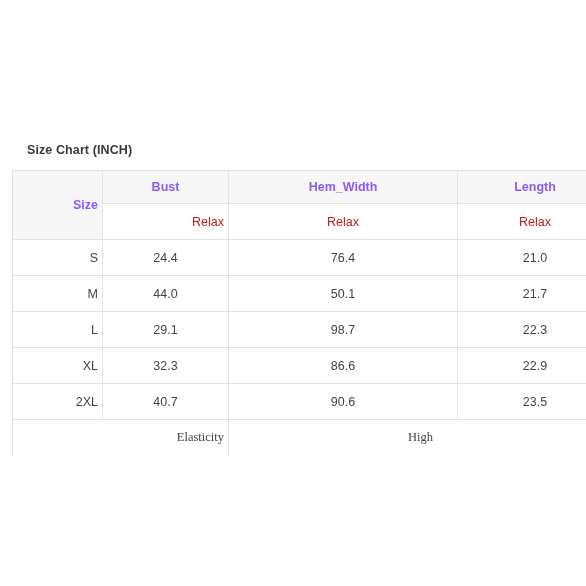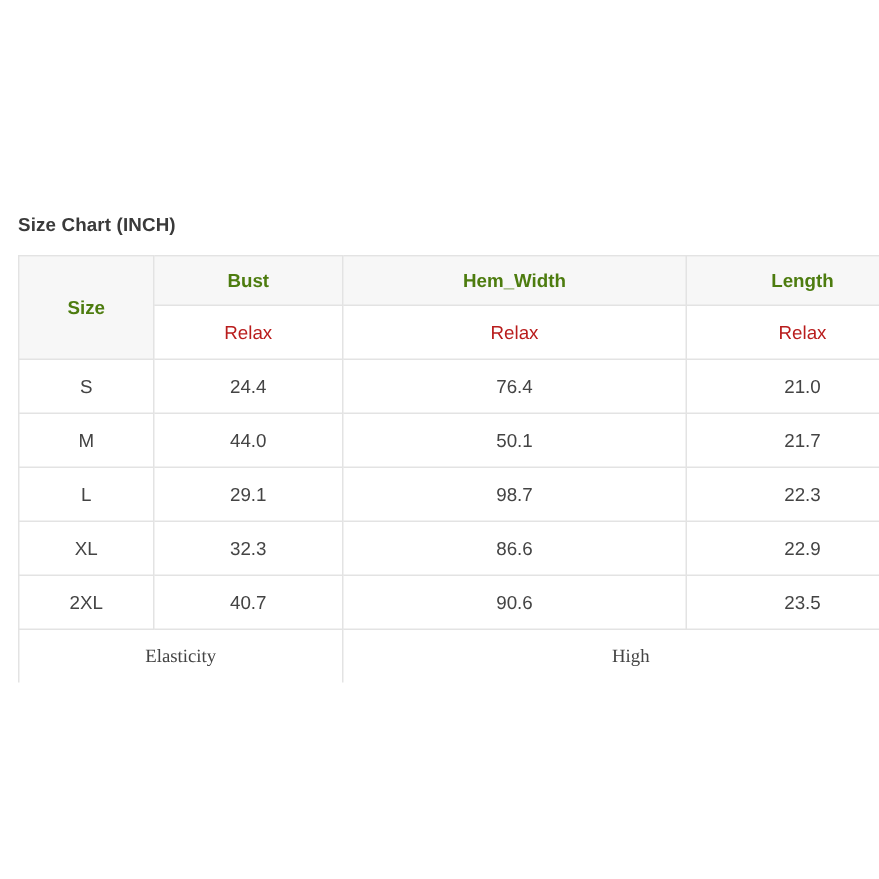--- a/index.html
+++ b/index.html
@@ -19,21 +19,21 @@
   #page {
     position: relative;
     width: 586px;
     height: 586px;
     background: #ffffff;
   }
 
   
   #chart-title {
     position: absolute;
-    left: 12px;
+    left: 27px;
     top: 143px;
     font-size: 12.5px;
     font-weight: bold;
     color: #3a3a3a;
     letter-spacing: 0.1px;
     white-space: nowrap;
   }
 
   
   #size-table-wrap {
@@ -60,27 +60,28 @@
     text-align: center;
     vertical-align: middle;
     padding: 0 4px;
     background: #ffffff;
     font-weight: normal;
   }
 
   
   table.size-table tr > td:first-child {
     border-left: 1px solid #e3e3e3;
+    text-align: right;
   }
 
   
   table.size-table td.hdr {
     background: #f7f7f7;
     font-weight: bold;
-    color: #4d7c0f;
+    color: #8b5cf6;
   }
 
   table.size-table td.sub {
     background: #ffffff;
     font-weight: normal;
     color: #b91c1c;
   }
 
   
   tr.r-head  td { height: 32px; }

